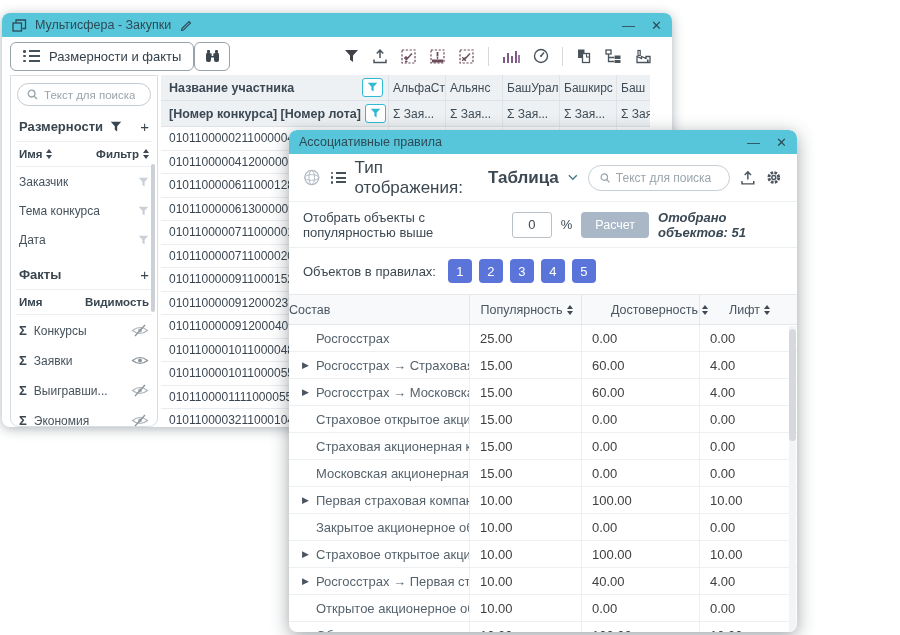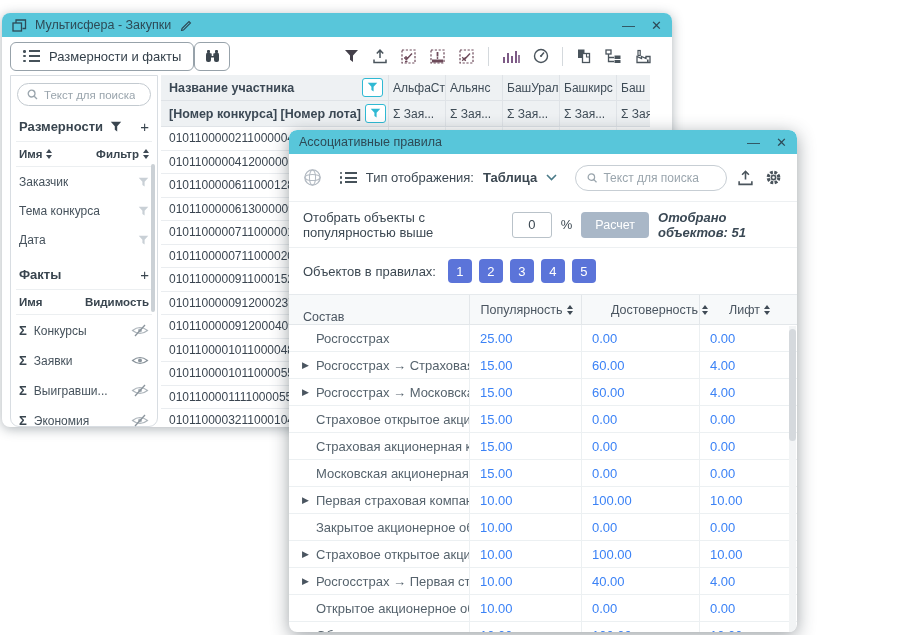--- a/index.html
+++ b/index.html
@@ -68,50 +68,50 @@
   .mt-col { width:57px; flex:none; border-right:1px solid #dfe3e7; font-size:12px; color:#3f4c57;
     padding:0 4px; display:flex; align-items:center; white-space:nowrap; overflow:hidden; }
   .mt-row { display:flex; height:23.5px; border-bottom:1px solid #eaedf0; }
   .mt-num { width:228px; flex:none; display:flex; align-items:center; padding-left:8px;
     font-size:12px; color:#3a4550; border-right:1px solid #eaedf0; white-space:nowrap; }
   .mt-cell { width:57px; flex:none; border-right:1px solid #f0f3f5; }
 
   
   .dlg-toolbar { height:48px; display:flex; align-items:center; gap:10px; padding:0 14px;
     border-bottom:1px solid #edf0f2; flex:none; }
-  .dt-center { margin:0 auto; display:flex; align-items:center; gap:9px; font-size:13px; color:#3c4852; }
+  .dt-center { margin:0 auto; display:flex; align-items:center; gap:9px; font-size:17px; color:#3c4852; }
   .dt-center b { font-weight:700; }
   .dlg-search { width:152px; height:26px; border:1px solid #c7ced4; border-radius:13px;
     display:flex; align-items:center; gap:6px; padding:0 11px; }
   .dlg-search input { border:none; outline:none; width:100%; font-size:12px; color:#5a6670;
     font-family:"Liberation Sans", sans-serif; background:transparent; }
   .dlg-search input::placeholder { color:#9aa5ad; }
   .dlg-filter { height:46px; display:flex; align-items:center; gap:9px; padding:0 14px;
     font-size:13px; color:#3c4852; border-bottom:1px solid #edf0f2; flex:none; }
   .dlg-filter input { width:40px; height:26px; border:1px solid #b9c2c9; border-radius:3px;
     text-align:center; font-size:13px; color:#3c4852; font-family:"Liberation Sans", sans-serif; outline:none; }
   .btn-calc { background:#a9b7c7; color:#fff; border:none; border-radius:4px; padding:6px 14px;
     font-size:12.5px; font-family:"Liberation Sans", sans-serif; }
   .sel-count { margin-left:auto; font-style:italic; font-weight:600; color:#3a4854; font-size:13px; }
   .dlg-objects { height:46px; display:flex; align-items:center; gap:7px; padding:0 14px;
     font-size:13px; color:#3c4852; flex:none; }
   .num-btn { width:24px; height:24px; background:#5b74d9; color:#fff; border-radius:4px;
     display:flex; align-items:center; justify-content:center; font-size:13px; }
   .dlg-table { flex:1; position:relative; border-top:1px solid #e6eaed; overflow:hidden; }
   .dth { display:flex; height:30px; background:#f7f9fa; border-bottom:1px solid #e3e7ea;
     font-size:12.5px; color:#4a5560; }
-  .dth-name { flex:1; display:flex; align-items:flex-end; padding-left:14px; }
+  .dth-name { flex:1; display:flex; align-items:center; }
   .dth-num { display:flex; align-items:center; justify-content:center; gap:4px;
     padding:0 8px 0 10px; border-left:1px solid #e3e7ea; }
   .w-pop { width:112px; flex:none; } .w-conf { width:118px; flex:none;padding-left:46px; } .w-lift { width:98px; flex:none; }
   .dt-row { display:flex; height:27px; border-bottom:1px solid #ecf0f2; }
   .dt-name { flex:1; display:flex; align-items:center; padding-left:13px; font-size:13px;
     color:#56636d; white-space:nowrap; overflow:hidden; }
   .expander { width:14px; flex:none; font-size:9px; color:#4a5560; }
-  .dt-num { display:flex; align-items:center; padding:0 10px; font-size:13px; color:#3b82f6;
+  .dt-num { display:flex; align-items:center; padding:0 10px; font-size:13px; color:#404040;
     border-left:1px solid #ecf0f2; }
   .dlg-scroll-track { position:absolute; right:1px; top:31px; bottom:0; width:7px; background:#f2f4f5; }
   .dlg-scroll-thumb { position:absolute; right:1px; top:34px; width:7px; height:112px;
     background:#d5d9dd; border-radius:4px; }
 </style>
 </head>
 <body>
 
 <div class="window" id="main-window">
   <div class="titlebar">

